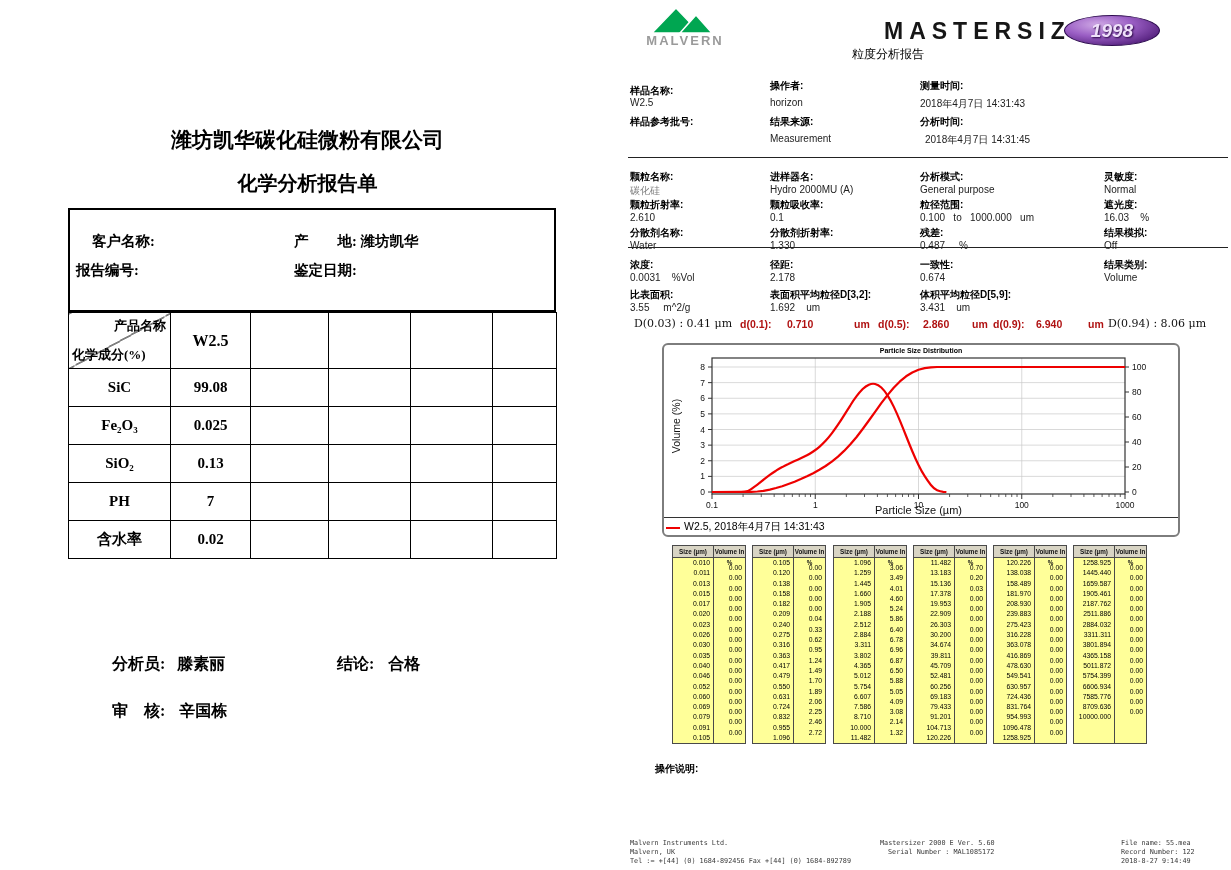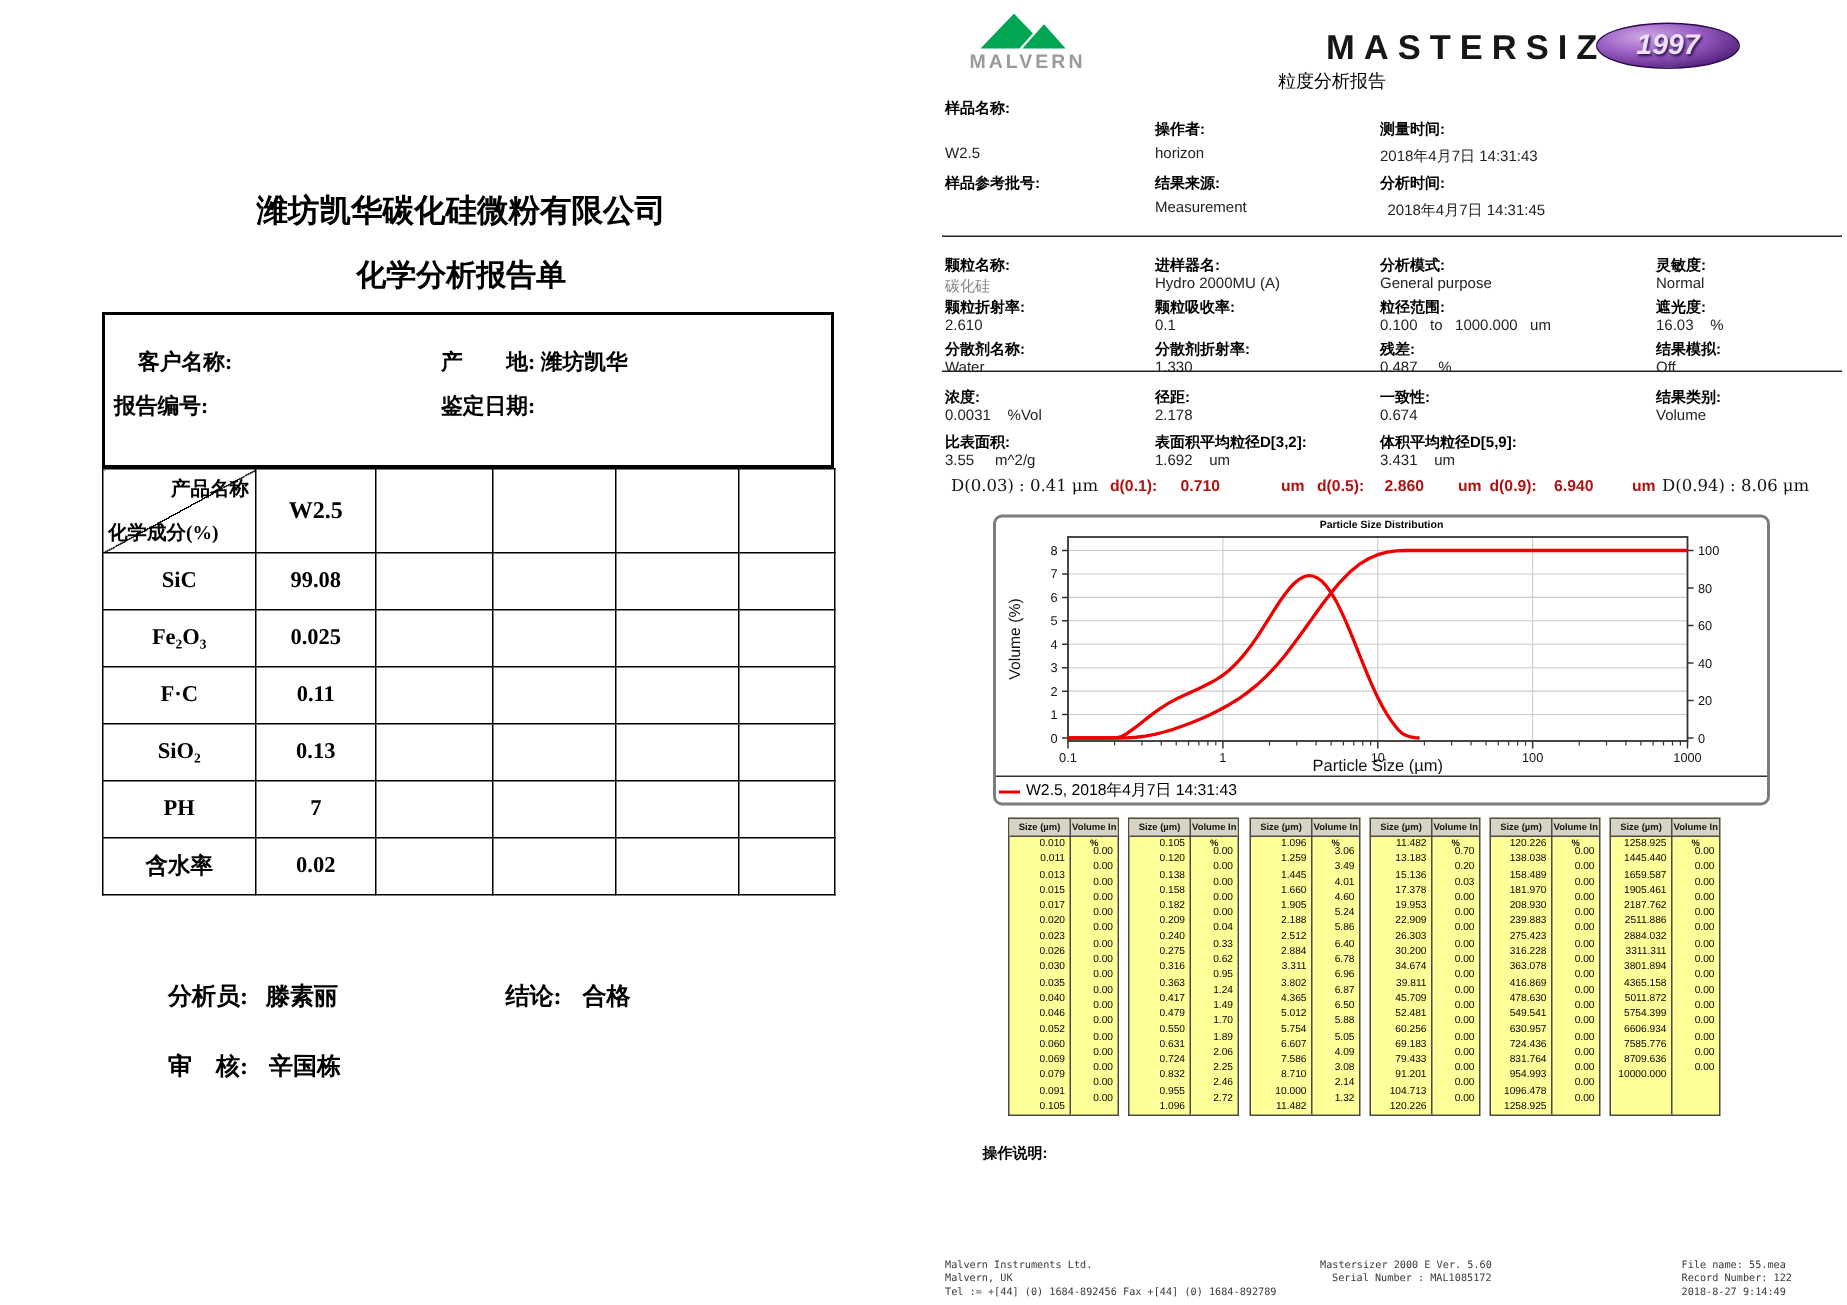--- a/index.html
+++ b/index.html
@@ -102,28 +102,20 @@
       </tr>
       <tr>
         <td class="c-lab">Fe₂O₃</td>
         <td class="c-val">0.025</td>
         <td></td>
         <td></td>
         <td></td>
         <td></td>
       </tr>
       <tr>
-        <td class="c-lab">F·C</td>
-        <td class="c-val">0.11</td>
-        <td></td>
-        <td></td>
-        <td></td>
-        <td></td>
-      </tr>
-      <tr>
         <td class="c-lab">SiO₂</td>
         <td class="c-val">0.13</td>
         <td></td>
         <td></td>
         <td></td>
         <td></td>
       </tr>
       <tr>
         <td class="c-lab">PH</td>
         <td class="c-val">7</td>
@@ -155,24 +147,24 @@
   <span>审　核:</span>
   <span style="margin-left:10px;">辛国栋</span>
 </div>
 
 <svg class="abs" id="malvern-logo" style="left:638px;top:5px;" width="100" height="42" viewBox="0 0 100 42">
   <polygon points="14,28 38,3 62,28" fill="#00a651" stroke="#ffffff" stroke-width="1.5"></polygon>
   <polygon points="42,28 58,10 74,28" fill="#00a651" stroke="#ffffff" stroke-width="1.5"></polygon>
   <text x="47" y="40" text-anchor="middle" font-family="Liberation Sans, sans-serif" font-size="13" font-weight="bold" letter-spacing="2" fill="#9a9a9a">MALVERN</text>
 </svg>
 <div class="abs" id="mastersizer">MASTERSIZER</div>
-<div class="abs" id="badge2000">1997</div>
+<div class="abs" id="badge2000">1998</div>
 <div class="abs" id="r-report-title">粒度分析报告</div>
 
-<span class="r-lab" style="left:630px;top:65px;">样品名称:</span>
+<span class="r-lab" style="left:630px;top:84px;">样品名称:</span>
 <span class="r-val" style="left:630px;top:97px;">W2.5</span>
 <span class="r-lab" style="left:630px;top:115px;">样品参考批号:</span>
 <span class="r-lab" style="left:770px;top:79px;">操作者:</span>
 <span class="r-val" style="left:770px;top:97px;">horizon</span>
 <span class="r-lab" style="left:770px;top:115px;">结果来源:</span>
 <span class="r-val" style="left:770px;top:133px;">Measurement</span>
 <span class="r-lab" style="left:920px;top:79px;">测量时间:</span>
 <span class="r-val" style="left:920px;top:97px;">2018年4月7日 14:31:43</span>
 <span class="r-lab" style="left:920px;top:115px;">分析时间:</span>
 <span class="r-val" style="left:925px;top:133px;">2018年4月7日 14:31:45</span>

